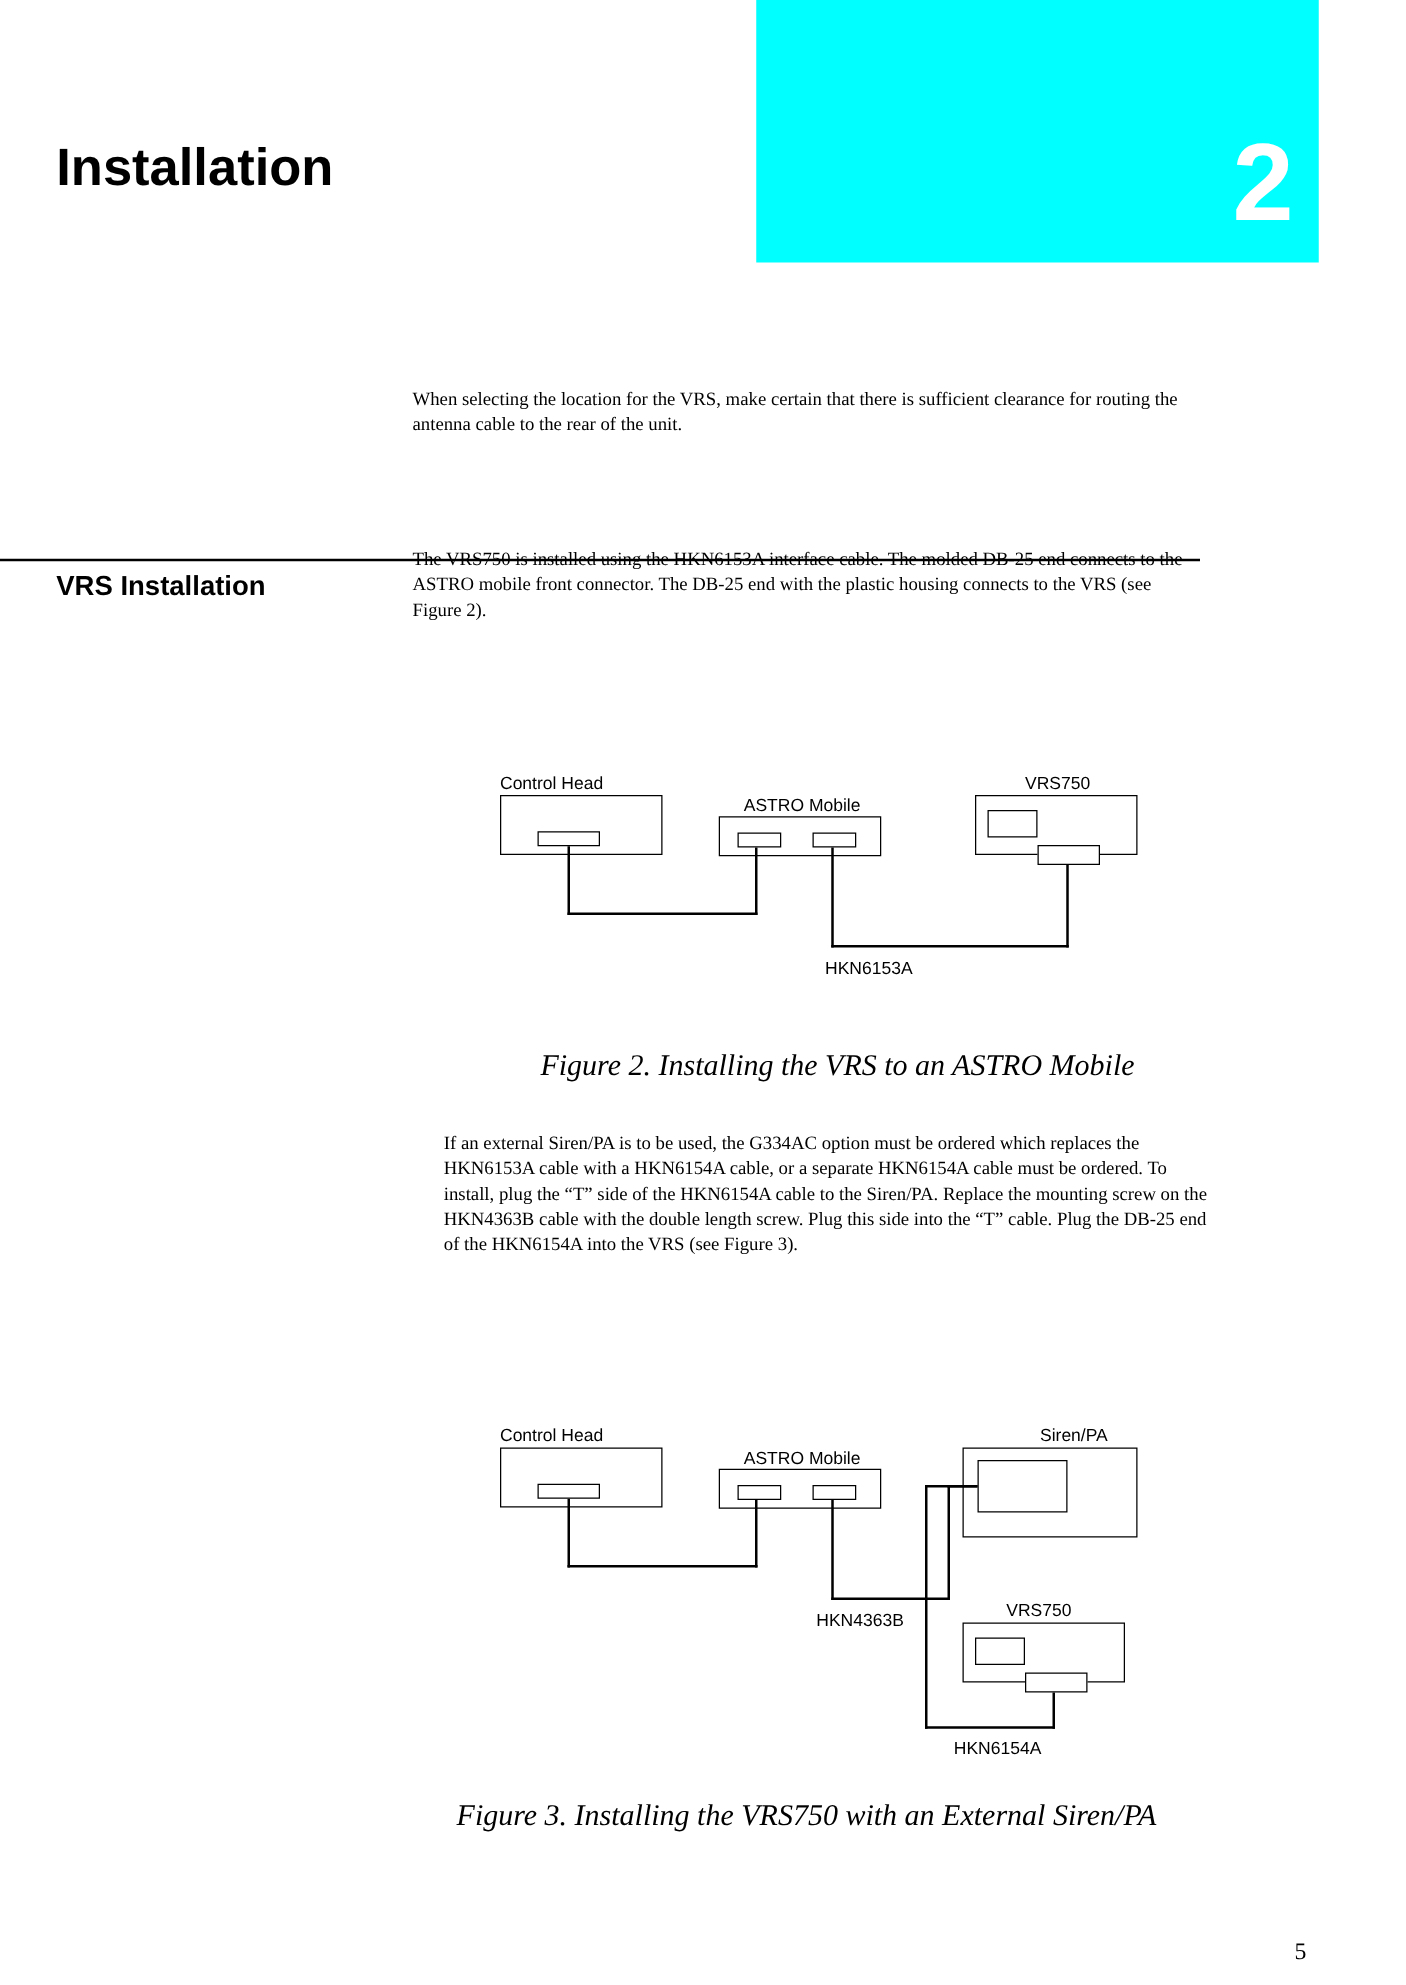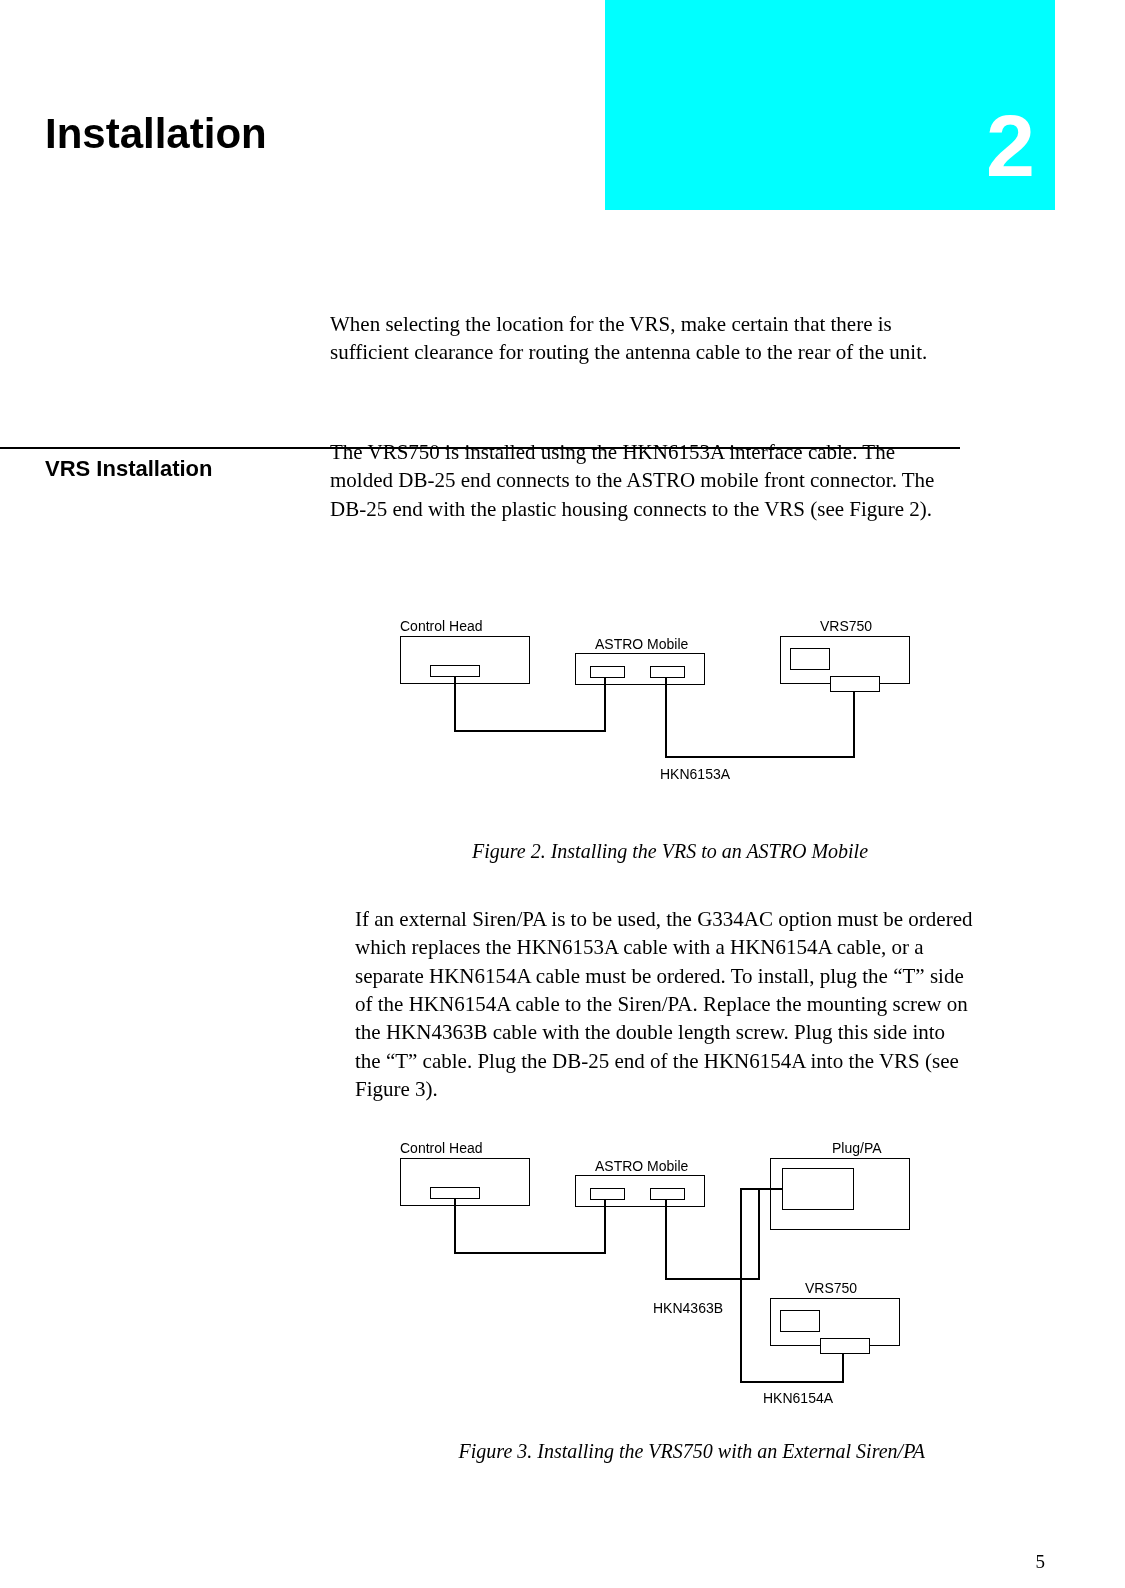--- a/index.html
+++ b/index.html
@@ -34,21 +34,21 @@
       right: 90px;
       font-family: Arial, Helvetica, sans-serif;
       font-size: 88px;
       font-weight: 900;
       color: #fff;
     }
     .body-col {
       position: absolute;
       left: 330px;
       width: 620px;
-      font-size: 21px;
+      font-size: 15px;
       line-height: 1.35;
     }
     .intro-para { top: 310px; }
     .section-rule {
       position: absolute;
       left: 0;
       width: 960px;
       border-top: 2px solid #000;
     }
     .rule1 { top: 447px; }
@@ -60,21 +60,21 @@
       font-weight: bold;
     }
     .vrs-heading { top: 456px; }
     .vrs-para { top: 438px; }
     .figure { position: absolute; text-decoration: underline; }
     .fig2 { left: 400px; top: 618px; width: 540px; height: 250px; }
     .fig3 { left: 400px; top: 1140px; width: 540px; height: 340px; }
     .fig-caption {
       position: absolute;
       font-style: italic;
-      font-size: 20px;
+      font-size: 24px;
     }
     .fig2-cap { left: 420px; top: 840px; width: 500px; text-align: center; }
     .fig3-cap { left: 365px; top: 1440px; width: 560px; text-align: right; }
     .second-para { top: 905px; margin-left: 25px; }
     .page-num {
       position: absolute;
       bottom: 15px;
       right: 80px;
       font-size: 19px;
     }
@@ -147,39 +147,39 @@
 
   <div class="label" style="left:0;top:0;">Control Head</div>
   <div class="box" style="left:0;top:18px;width:130px;height:48px;"></div>
   <div class="slot" style="left:30px;top:47px;width:50px;height:12px;"></div>
 
   <div class="label" style="left:195px;top:18px;">ASTRO Mobile</div>
   <div class="box" style="left:175px;top:35px;width:130px;height:32px;"></div>
   <div class="slot" style="left:190px;top:48px;width:35px;height:12px;"></div>
   <div class="slot" style="left:250px;top:48px;width:35px;height:12px;"></div>
 
-  <div class="label" style="left:432px;top:0;">Plug/PA</div>
+  <div class="label" style="left:432px;top:0;">Siren/PA</div>
   <div class="box" style="left:370px;top:18px;width:140px;height:72px;"></div>
   <div class="box" style="left:382px;top:28px;width:72px;height:42px;"></div>
 
   <div class="label" style="left:405px;top:140px;">VRS750</div>
   <div class="box" style="left:370px;top:158px;width:130px;height:48px;"></div>
   <div class="slot" style="left:380px;top:170px;width:40px;height:22px;"></div>
   <div class="slot" style="left:420px;top:198px;width:50px;height:16px;"></div>
 
   <div class="line" style="left:54px;top:59px;width:2px;height:55px;"></div>
   <div class="line" style="left:54px;top:112px;width:152px;height:2px;"></div>
   <div class="line" style="left:204px;top:60px;width:2px;height:54px;"></div>
 
   <div class="line" style="left:265px;top:60px;width:2px;height:80px;"></div>
   <div class="line" style="left:265px;top:138px;width:95px;height:2px;"></div>
   <div class="line" style="left:358px;top:48px;width:2px;height:92px;"></div>
   <div class="line" style="left:358px;top:48px;width:24px;height:2px;"></div>
 
-  <div class="label" style="left:253px;top:160px;">HKN4363B</div>
+  <div class="label" style="left:253px;top:148px;">HKN4363B</div>
 
   <div class="line" style="left:340px;top:48px;width:2px;height:195px;"></div>
   <div class="line" style="left:340px;top:48px;width:42px;height:2px;"></div>
   <div class="line" style="left:340px;top:241px;width:104px;height:2px;"></div>
   <div class="line" style="left:442px;top:214px;width:2px;height:29px;"></div>
 
   <div class="label" style="left:363px;top:250px;">HKN6154A</div>
 </div>
 
 <div class="fig-caption fig3-cap">Figure 3. Installing the VRS750 with an External Siren/PA</div>

